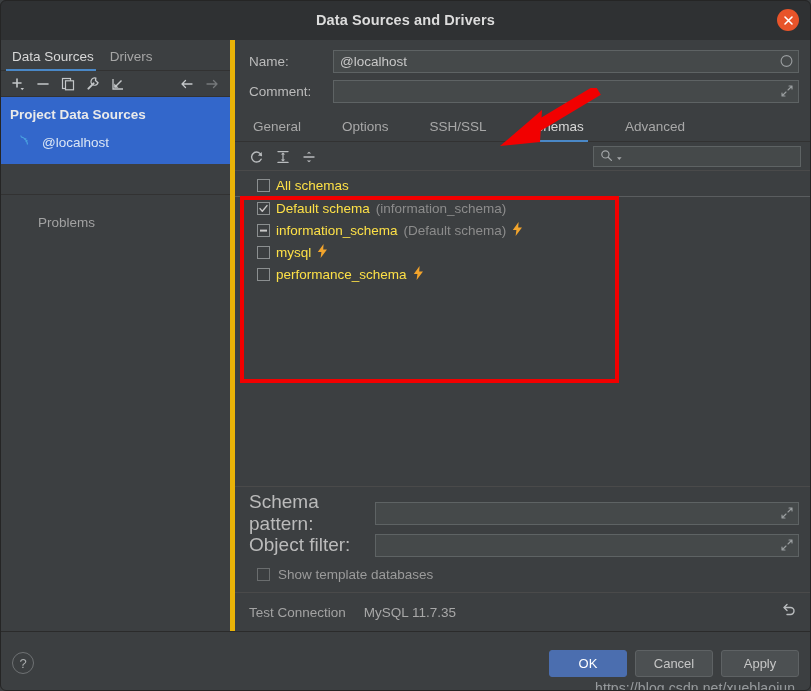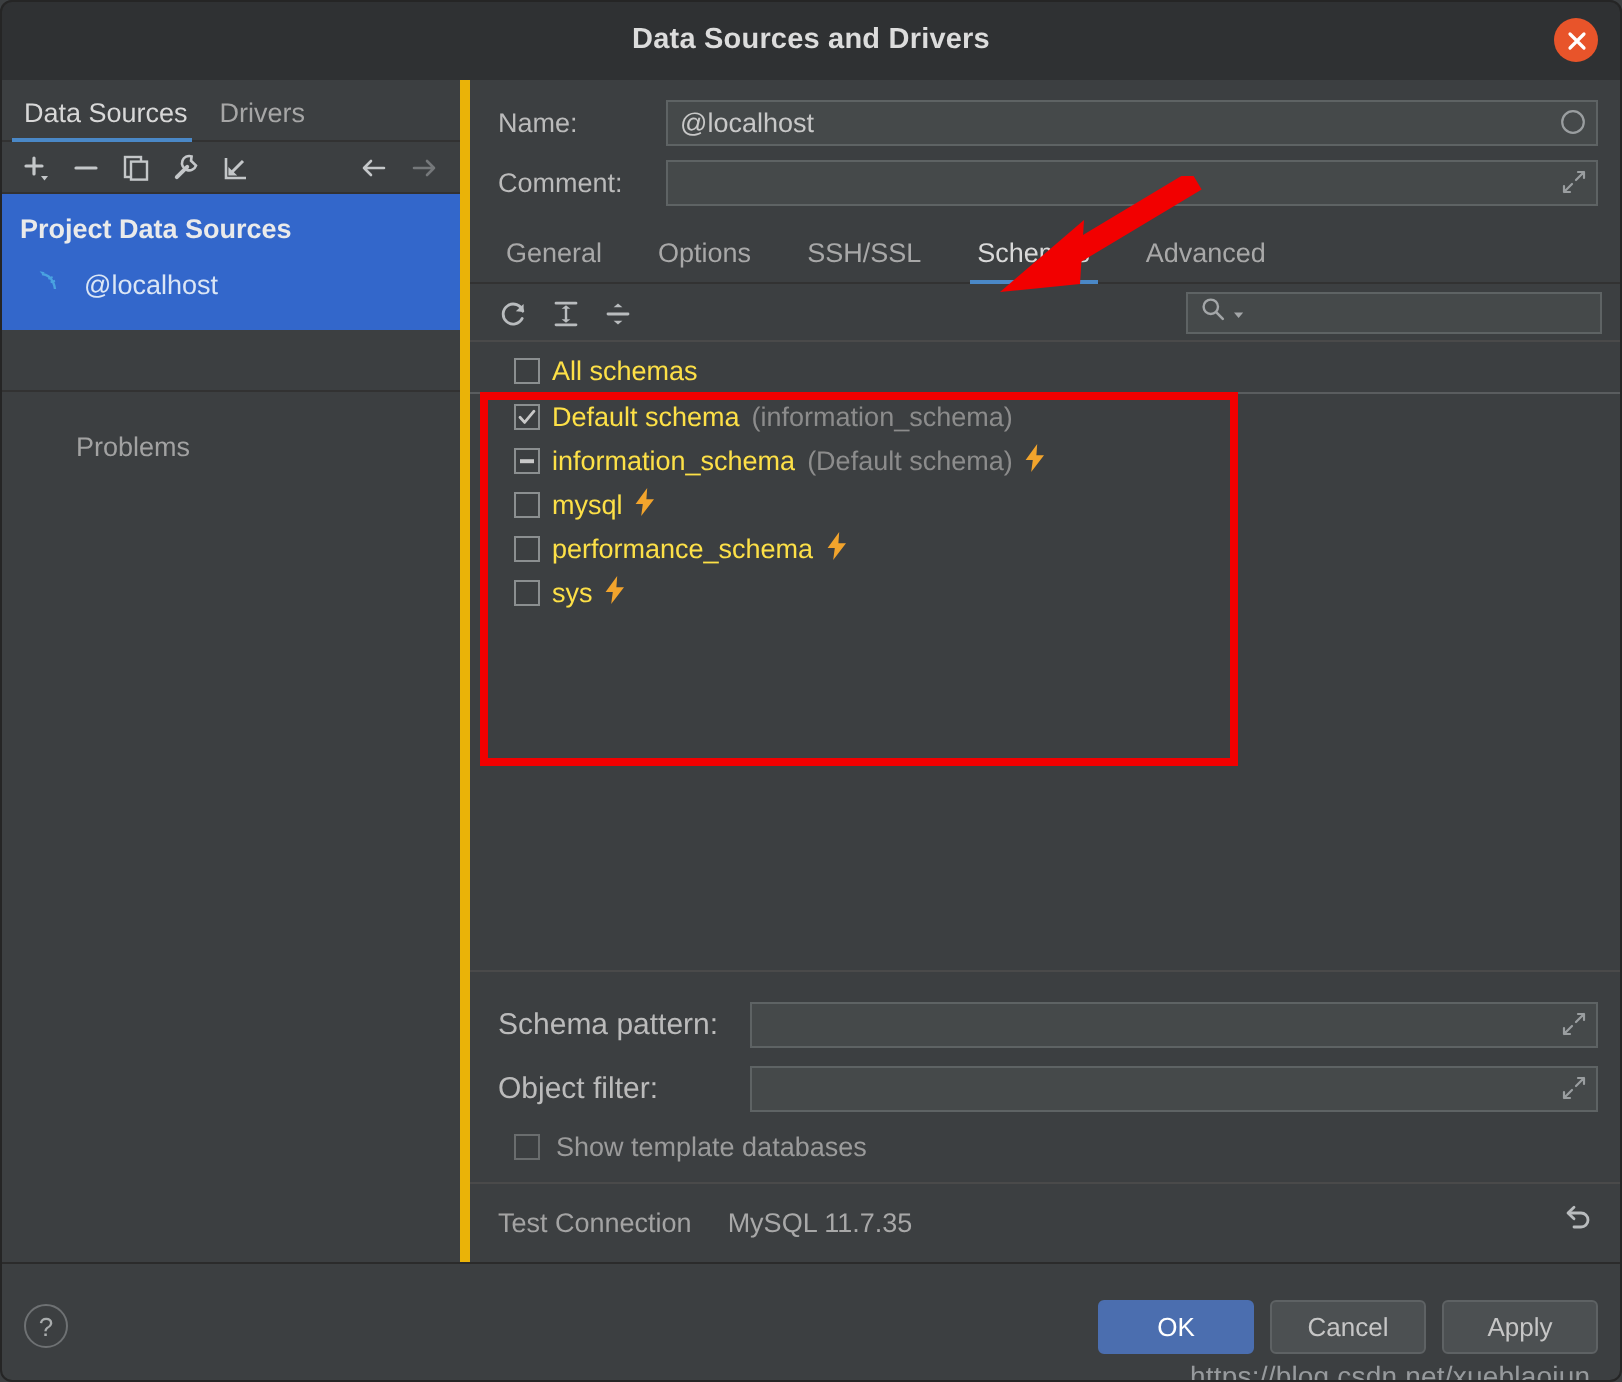--- a/index.html
+++ b/index.html
@@ -118,21 +118,21 @@
   .txt::placeholder { color: #8a8a8a; }
   .field-wrap { flex: 1 1 auto; position: relative; display: flex; }
   .field-adorn {
     position: absolute; right: 6px; top: 50%; transform: translateY(-50%);
     pointer-events: none; display: flex; align-items: center;
   }
   .field-adorn.click { pointer-events: auto; cursor: pointer; }
 
   
   .mtabs {
-    display: flex; align-items: flex-end; gap: 0;
+    display: flex; align-items: flex-end; gap: 13px;
     padding: 10px 0 0 14px; height: 34px;
     border-bottom: 1px solid #323232; position: relative;
   }
   .mtab {
     font-size: 13.5px; color: #a8a8a8;
     padding: 0 14px 7px 14px; cursor: pointer; position: relative;
   }
   .mtab:first-child { padding-left: 4px; }
   .mtab.active { color: #d9d9d9; }
   .mtab.active::after {
@@ -189,21 +189,21 @@
     position: absolute; left: 0; right: 12px; top: 31px;
     height: 1px; background: #5a5d5f;
   }
 
   
   .bottom-form {
     flex: 0 0 auto; border-top: 1px solid #4a4a4a;
     padding: 10px 12px 8px 14px;
   }
   .bf-row { display: flex; align-items: center; height: 32px; }
-  .bf-row .lbl { color: #bbbbbb; font-size: 15px; width: 126px; flex: 0 0 126px; }
+  .bf-row .lbl { color: #bbbbbb; font-size: 19px; width: 126px; flex: 0 0 126px; }
   .bf-check {
     display: flex; align-items: center; gap: 8px;
     padding: 6px 0 2px 8px; cursor: default;
   }
   .bf-check .cb { border-color: #6a6d6e; }
   .bf-check .lbl2 { color: #9b9b9b; font-size: 13.5px; }
 
   .test-row {
     flex: 0 0 auto; border-top: 1px solid #4a4a4a;
     display: flex; align-items: center; gap: 18px;
@@ -485,29 +485,20 @@
           <div class="srow">
             <span class="cb"></span>
             <span class="sname">performance_schema</span>
             <span class="bolt">
               <svg width="11" height="14" viewBox="0 0 11 14">
                   <path d="M6.6,0 L0.8,8 L4.4,8 L3.6,14 L10,5.6 L6.2,5.6 Z" fill="#f2a42c"></path>
                 </svg>
             </span>
           </div>
 
-          <div class="srow">
-            <span class="cb"></span>
-            <span class="sname">sys</span>
-            <span class="bolt">
-              <svg width="11" height="14" viewBox="0 0 11 14">
-                  <path d="M6.6,0 L0.8,8 L4.4,8 L3.6,14 L10,5.6 L6.2,5.6 Z" fill="#f2a42c"></path>
-                </svg>
-            </span>
-          </div>
 
         </div>
       </div>
 
       <div class="bottom-form">
         <div class="bf-row">
           <div class="lbl">Schema pattern:</div>
           <div class="field-wrap">
             <input class="txt" type="text" value="" style="">
             <span class="field-adorn click">

